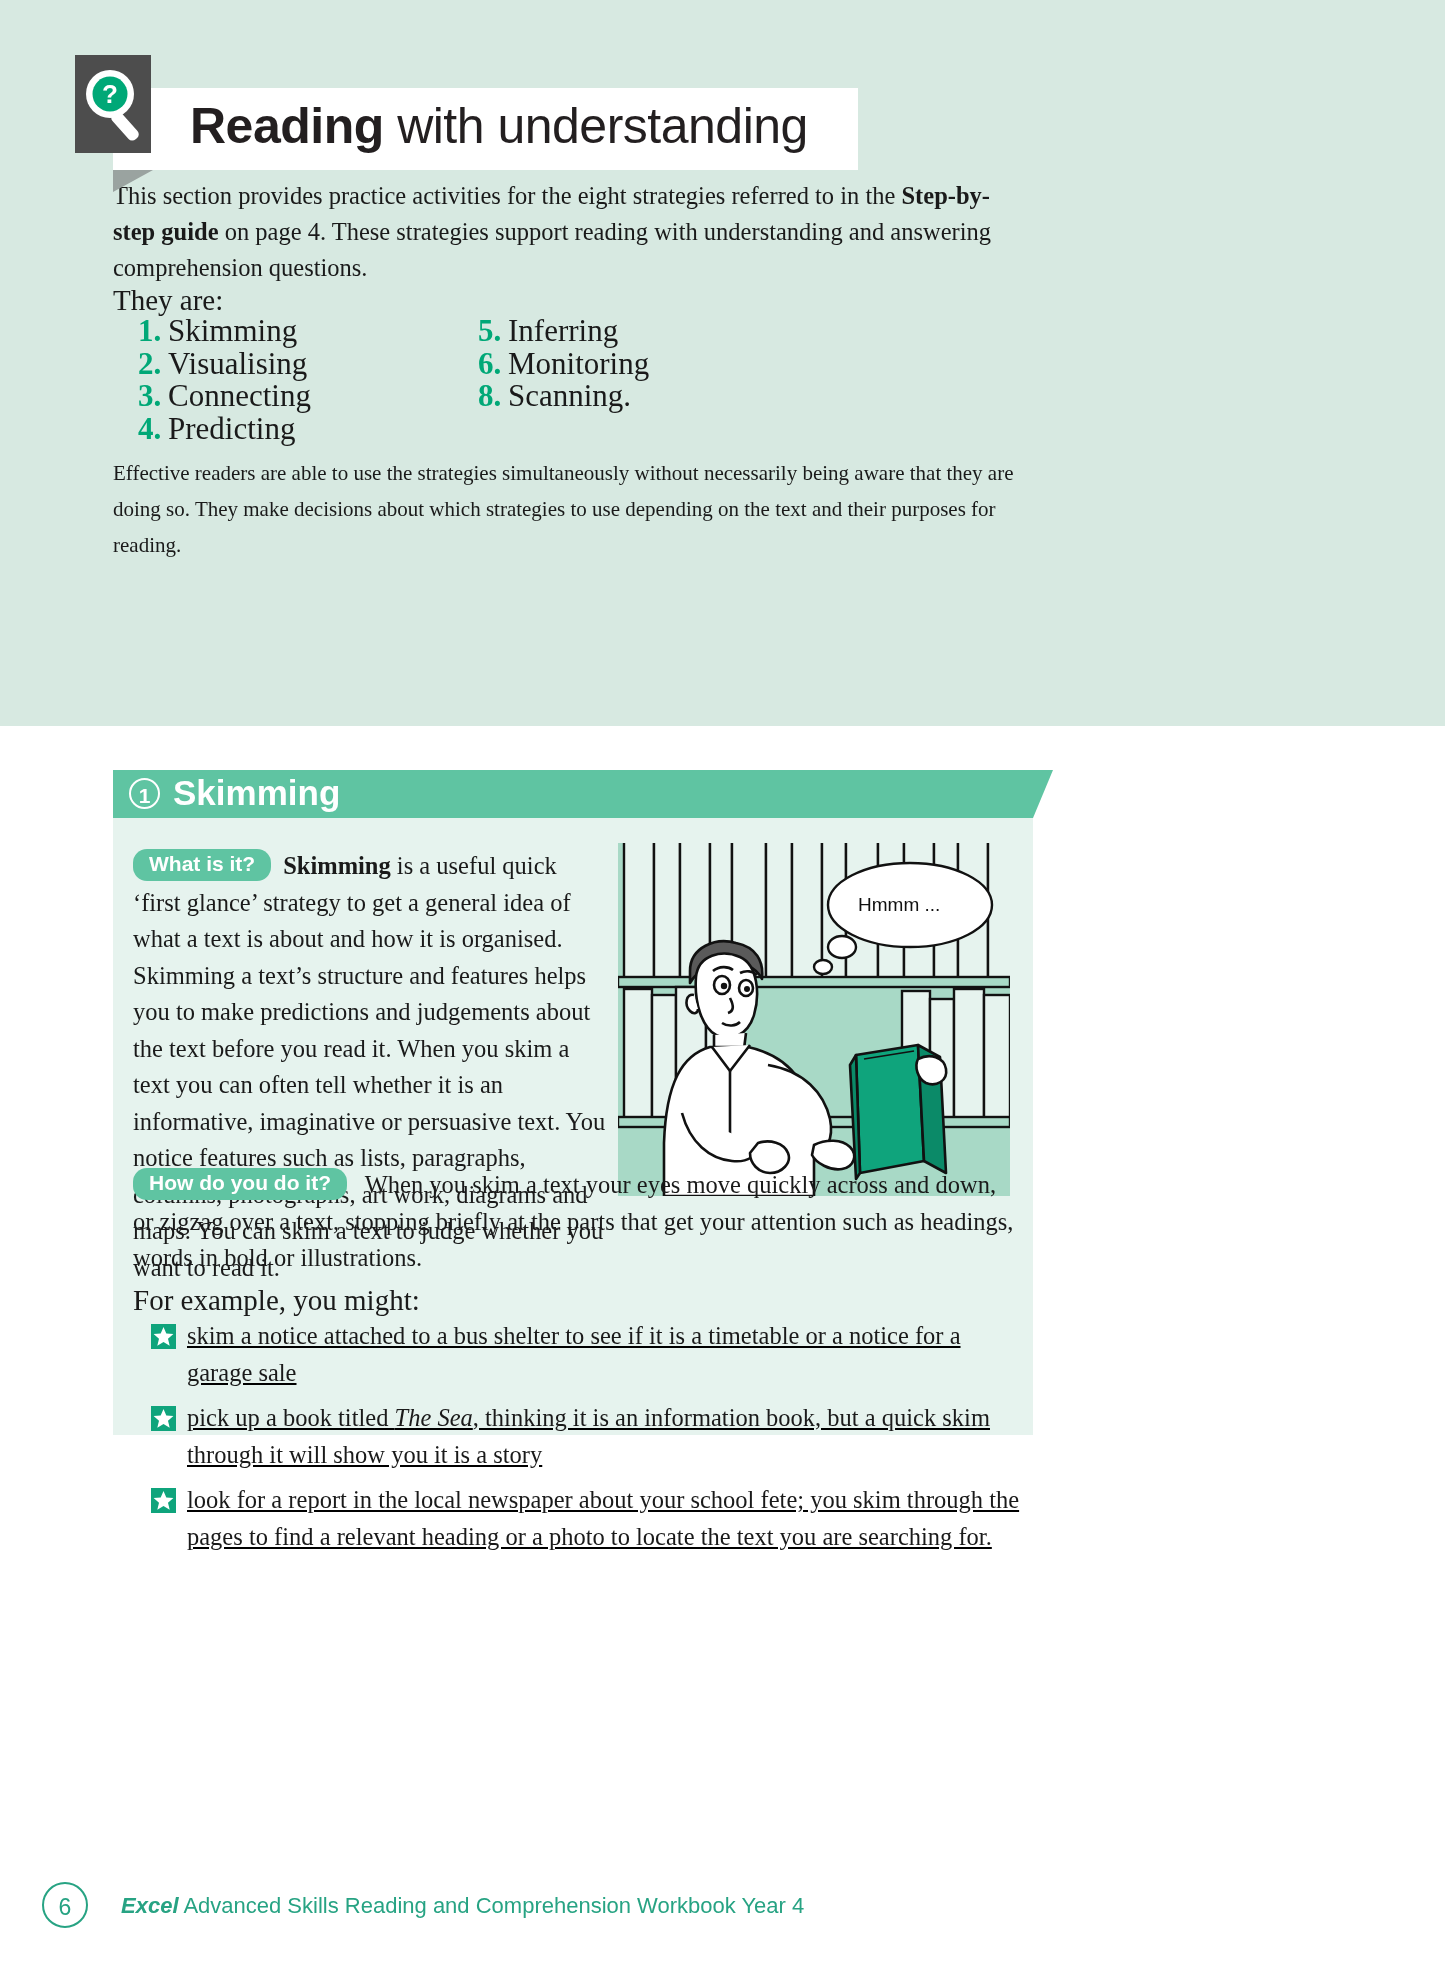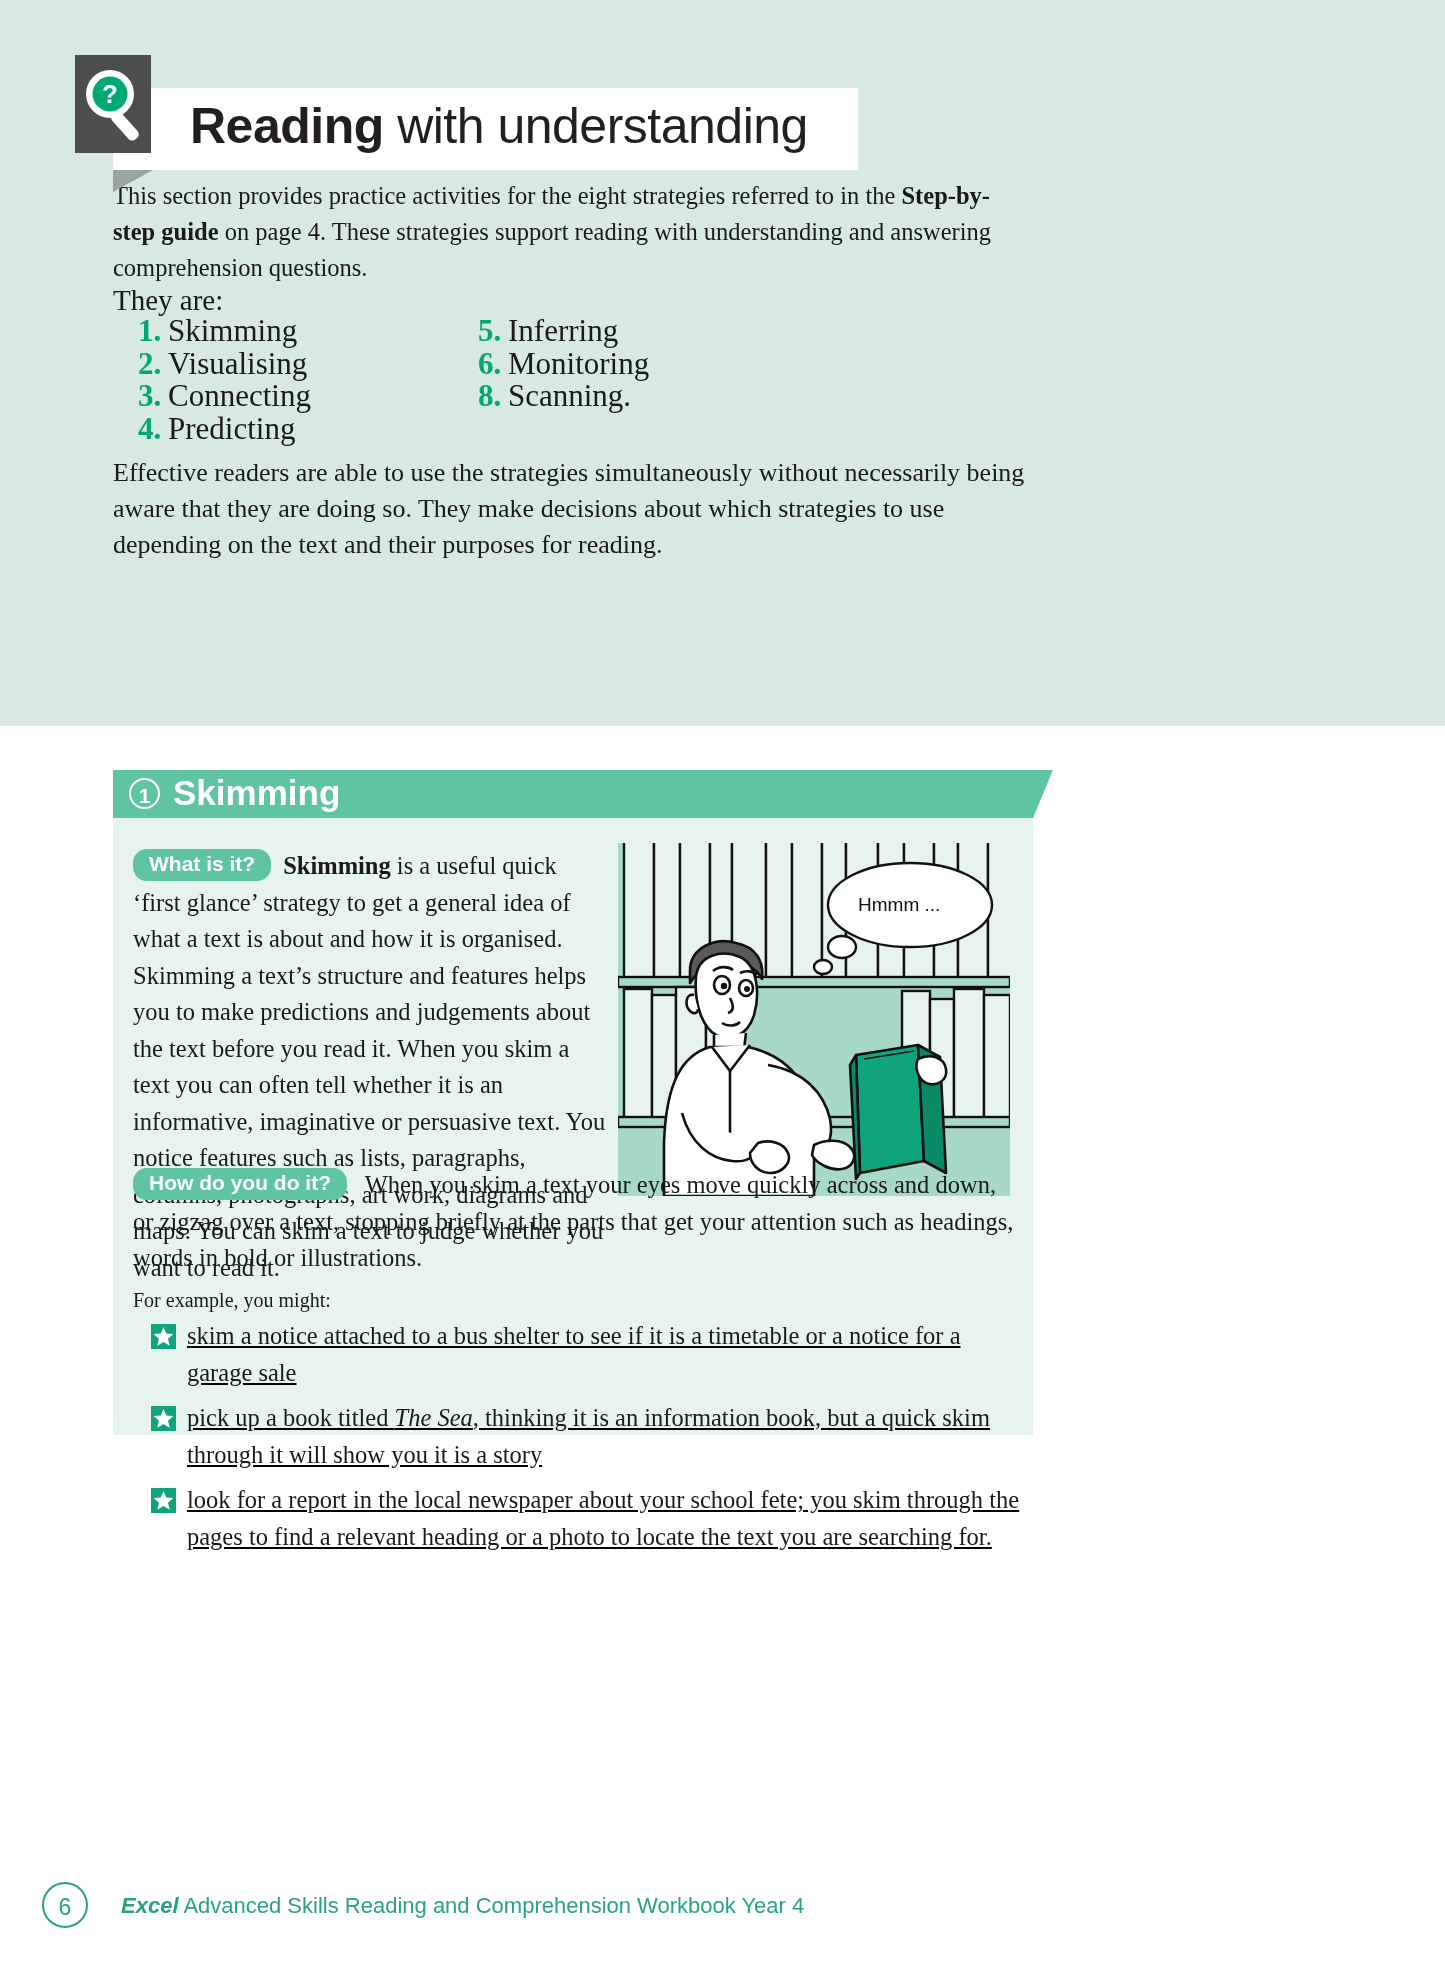--- a/index.html
+++ b/index.html
@@ -125,21 +125,21 @@
     font-weight: 700;
     display: inline-block;
     width: 30px;
   }
 
   .effective {
     position: absolute;
     left: 113px;
     top: 455px;
     width: 912px;
-    font-size: 26px;
+    font-size: 21px;
     line-height: 36px;
     color: #1a1a1a;
   }
 
   
   .sec-banner {
     position: absolute;
     left: 113px;
     top: 770px;
     width: 920px;
@@ -228,21 +228,21 @@
     width: 883px;
     font-size: 24.5px;
     line-height: 36.5px;
     color: #1a1a1a;
   }
 
   .forexample {
     position: absolute;
     left: 20px;
     top: 465px;
-    font-size: 20px;
+    font-size: 29px;
     line-height: 34px;
     color: #1a1a1a;
   }
 
   .bullets {
     position: absolute;
     left: 20px;
     top: 500px;
     width: 890px;
     text-decoration: underline;

